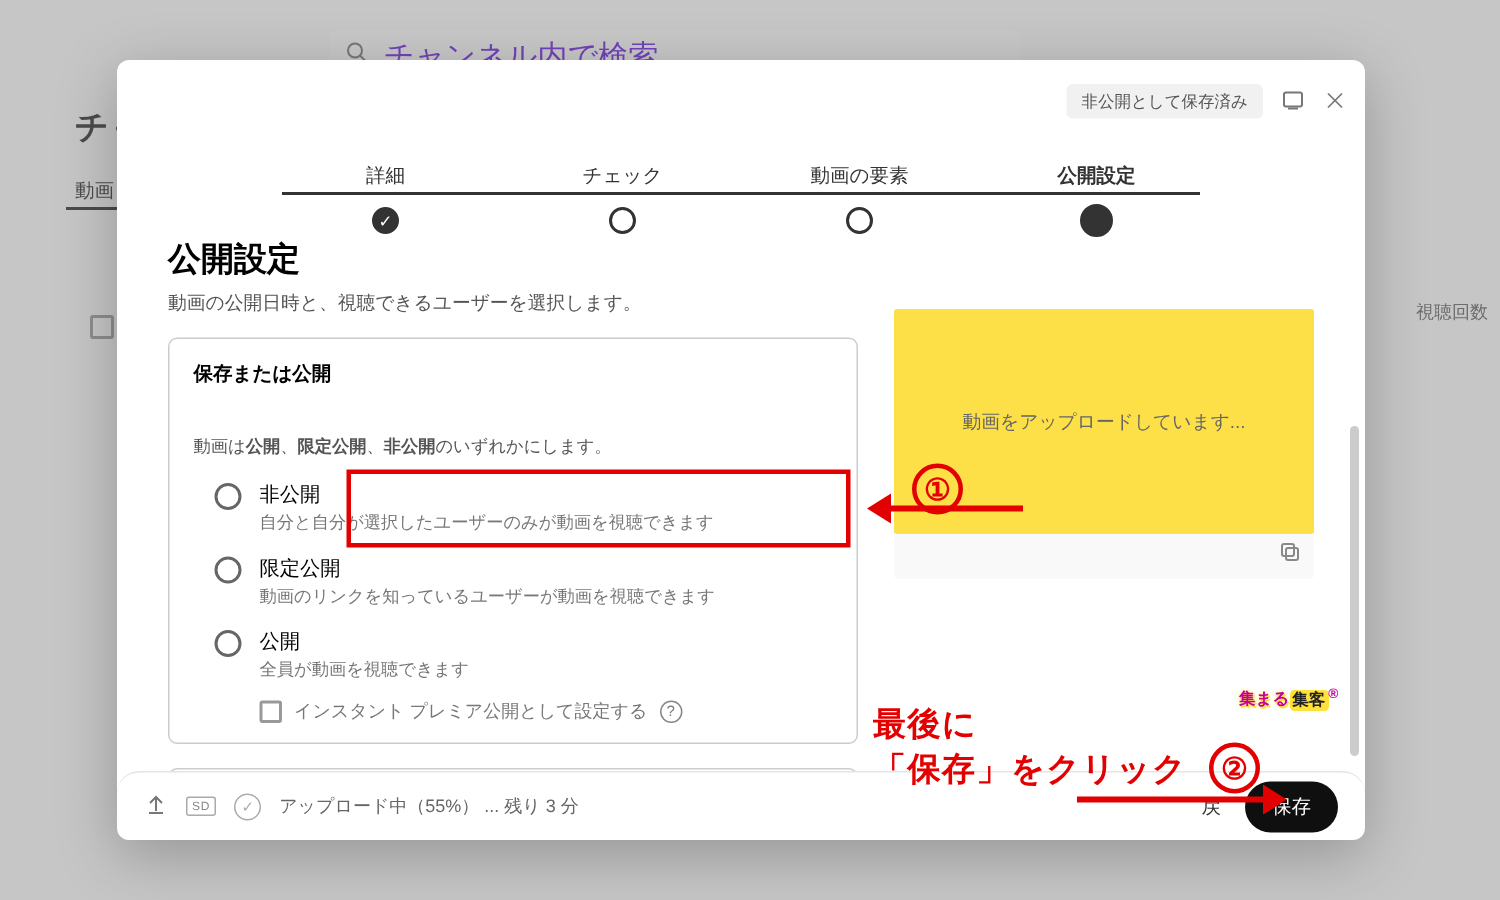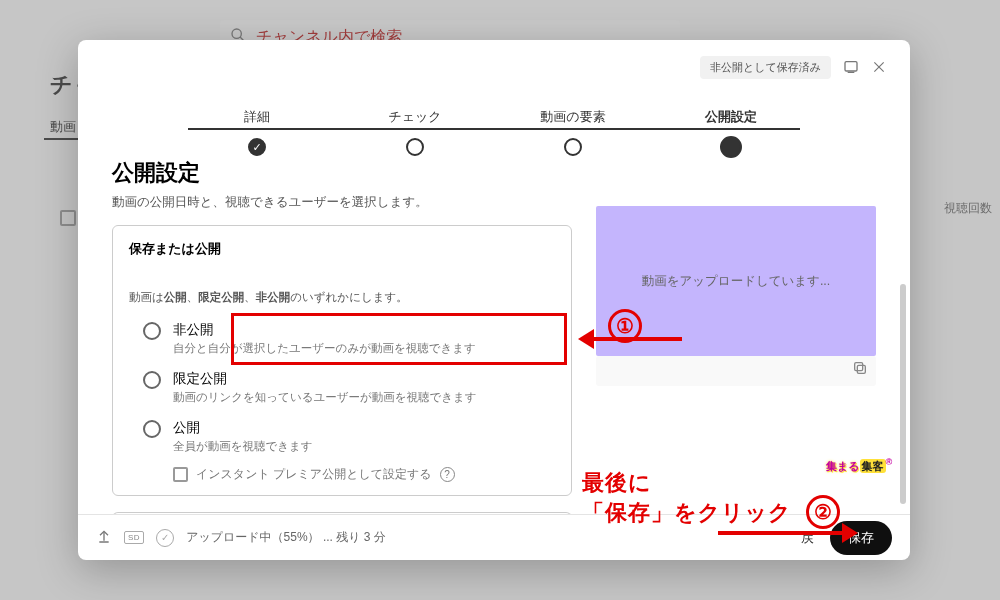--- a/index.html
+++ b/index.html
@@ -1,30 +1,30 @@
 <!DOCTYPE html>
 <html><head>
 <meta charset="utf-8">
 <style>
 * { box-sizing: border-box; margin: 0; padding: 0; font-family: "Hiragino Sans", "Meiryo", sans-serif; }
 body { width: 1000px; height: 600px; overflow: hidden; background: #e8e8e8; position: relative; }
 
 .backdrop { position: absolute; inset: 0; background: #f0f0f0; }
-.bg-search { position: absolute; top: 20px; left: 220px; width: 460px; height: 34px; background: #f3f3f3; border-radius: 4px; display: flex; align-items: center; padding: 0 10px; color: #b91c1c; font-size: 16px; text-align: right; }
+.bg-search { position: absolute; top: 20px; left: 220px; width: 460px; height: 34px; background: #f3f3f3; border-radius: 4px; display: flex; align-items: center; padding: 0 10px; color: #6d28d9; font-size: 20px; text-align: right; }
 .bg-search .si { margin-right: 10px; }
 .bg-left { position: absolute; top: 70px; left: 50px; font-size: 22px; font-weight: 700; color: #333; }
 .bg-tab { position: absolute; top: 118px; left: 50px; font-size: 13px; color: #333; }
 .bg-underline { position: absolute; top: 138px; left: 44px; width: 44px; height: 2px; background: #333; }
 .bg-right { position: absolute; top: 200px; right: 8px; font-size: 12px; color: #666; }
 .bg-checkbox { position: absolute; top: 210px; left: 60px; width: 16px; height: 16px; border: 2px solid #999; border-radius: 2px; }
 .overlay { position: absolute; inset: 0; background: rgba(120,120,120,0.35); }
 
 .modal { position: absolute; top: 40px; left: 78px; width: 832px; height: 520px; background: #fff; border-radius: 8px; box-shadow: 0 10px 40px rgba(0,0,0,0.25); display: flex; flex-direction: column; overflow: hidden; }
 
-.modal-header { height: 54px; display: flex; align-items: center; justify-content: flex-end; padding: 0 23px; gap: 12px; font-size: 12px; color: #555; }
+.modal-header { height: 54px; display: flex; align-items: center; justify-content: flex-end; padding: 0 12px; gap: 12px; font-size: 12px; color: #555; }
 .pill { background: #f1f1f1; border-radius: 4px; padding: 4px 10px; font-size: 11px; }
 .hicon { width: 16px; height: 16px; display: inline-flex; align-items: center; justify-content: center; color: #777; cursor: pointer; }
 
 .stepper { display: flex; align-items: center; padding: 0 100px; margin-top: -4px; position: relative; height: 54px; }
 .step { flex: 1; text-align: center; font-size: 13px; color: #333; position: relative; }
 .step.active { font-weight: 700; }
 .stepline { position: absolute; top: 38px; left: 110px; right: 110px; height: 2px; background: #333; }
 .dot { width: 18px; height: 18px; border-radius: 50%; background: #fff; border: 2px solid #333; position: absolute; top: 30px; left: 50%; transform: translateX(-50%); }
 .dot.filled { background: #333; color: #fff; font-size: 11px; display: flex; align-items: center; justify-content: center; }
 .dot.big { width: 22px; height: 22px; top: 28px; }
@@ -41,28 +41,28 @@
 .radio { width: 18px; height: 18px; border: 2px solid #666; border-radius: 50%; margin-right: 12px; flex-shrink: 0; margin-top: 1px; }
 .opt-body .ot { font-size: 13.5px; font-weight: 500; }
 .opt-body .od { font-size: 11.5px; color: #777; margin-top: 2px; }
 .instant { display: flex; align-items: center; padding: 4px 0 2px 44px; font-size: 12px; color: #777; gap: 8px; }
 .chk { width: 15px; height: 15px; border: 2px solid #999; border-radius: 2px; }
 .q { width: 15px; height: 15px; border: 1.5px solid #888; border-radius: 50%; font-size: 10px; display: inline-flex; align-items: center; justify-content: center; }
 
 .card2 { border: 1px solid #ccc; border-top-left-radius: 6px; border-top-right-radius: 6px; border-bottom: none; padding: 14px 16px; width: 460px; margin-top: 16px; font-size: 13px; }
 
 .right { width: 280px; margin-left: 18px; padding-top: 56px; }
-.thumb { width: 280px; height: 150px; background: #c4b5fd; border-radius: 2px; display: flex; align-items: center; justify-content: center; font-size: 12.5px; color: #666; }
+.thumb { width: 280px; height: 150px; background: #fde047; border-radius: 2px; display: flex; align-items: center; justify-content: center; font-size: 12.5px; color: #666; }
 .linklabel { font-size: 11.5px; color: #777; margin: 14px 0 2px 6px; }
 .linkrow { height: 30px; background: #f9f9f9; border-radius: 3px; position: relative; }
 .copyicon { position: absolute; right: 8px; top: 4px; color: #888; }
 
 .scrollbar { position: absolute; right: 4px; top: 140px; width: 6px; height: 220px; background: #ccc; border-radius: 3px; }
 
-.footer { height: 46px; border-top: 1px solid #e4e4e4; display: flex; align-items: center; padding: 0 18px; gap: 12px; font-size: 12px; color: #666; }
+.footer { height: 46px; border-top: 1px solid #e4e4e4; display: flex; align-items: center; padding: 0 18px; gap: 12px; font-size: 12px; color: #666; border-radius: 15px; }
 .footer .grow { flex: 1; }
 .sd { border: 1px solid #aaa; border-radius: 2px; font-size: 8px; padding: 1px 3px; color: #888; letter-spacing: 0.5px; }
 .checkcircle { width: 18px; height: 18px; border: 1.5px solid #aaa; border-radius: 50%; display: inline-flex; align-items: center; justify-content: center; font-size: 10px; color: #aaa; }
 .back { font-size: 13px; color: #333; margin-right: 4px; }
 .savebtn { background: #0f0f0f; color: #fff; border-radius: 18px; padding: 8px 18px; font-size: 13px; font-weight: 500; cursor: pointer; }
 
 .ann1 { position: absolute; top: 313px; left: 231px; width: 336px; height: 52px; border: 3px solid #e30000; pointer-events: none; z-index: 50; }
 .circ { position: absolute; width: 34px; height: 34px; border: 3px solid #e30000; border-radius: 50%; color: #e30000; font-size: 20px; font-weight: 700; display: flex; align-items: center; justify-content: center; z-index: 50; background: transparent; pointer-events: none; }
 .c1 { top: 309px; left: 608px; }
 .c2 { top: 495px; left: 806px; }

